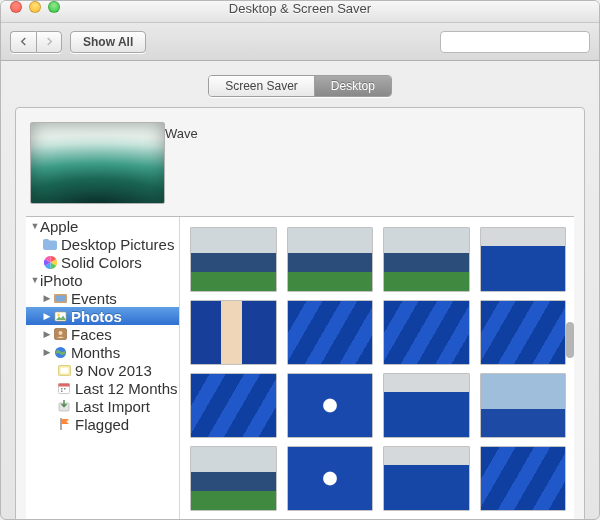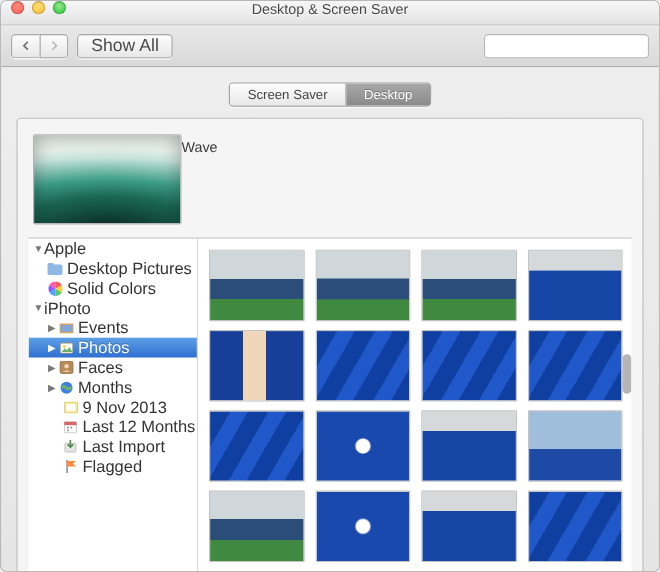--- a/index.html
+++ b/index.html
@@ -10,21 +10,21 @@
   .titlebar { height: 22px; background: linear-gradient(#f7f7f7, #e3e3e3); border-bottom: 1px solid #c7c7c7; display: flex; align-items: flex-start; position: relative; }
   .traffic { display: flex; gap: 7px; padding-left: 9px; }
   .tl { width: 12px; height: 12px; border-radius: 50%; border: 0.5px solid rgba(0,0,0,0.2); }
   .tl.red { background: radial-gradient(circle at 50% 35%, #ff8b80, #ff5f53); }
   .tl.yel { background: radial-gradient(circle at 50% 35%, #ffe07a, #ffbd2e); }
   .tl.grn { background: radial-gradient(circle at 50% 35%, #98e788, #28c840); }
   .title { position: absolute; left: 0; right: 0; text-align: center; font-size: 13px; color: #4a4a4a; text-shadow: 0 1px 0 #fff; pointer-events: none; }
 
   
   .toolbar { height: 38px; background: linear-gradient(#e9e9e9, #d9d9d9); border-bottom: 1px solid #b0b0b0; display: flex; align-items: center; padding: 0 9px; gap: 8px; }
-  .btn { height: 22px; background: linear-gradient(#fdfdfd, #e7e7e7); border: 1px solid #a8a8a8; border-radius: 4px; display: flex; align-items: center; justify-content: center; font-size: 16px; color: #4a4a4a; box-shadow: 0 1px 0 #fff; }
+  .btn { height: 22px; background: linear-gradient(#fdfdfd, #e7e7e7); border: 1px solid #a8a8a8; border-radius: 4px; display: flex; align-items: center; justify-content: center; font-size: 12px; color: #4a4a4a; box-shadow: 0 1px 0 #fff; font-weight: bold; }
   .nav-group { display: flex; }
   .nav-group .btn { width: 26px; border-radius: 0; }
   .nav-group .btn:first-child { border-radius: 4px 0 0 4px; border-right: none; }
   .nav-group .btn:last-child { border-radius: 0 4px 4px 0; }
   .btn.showall { padding: 0 12px; }
   .spacer { flex: 1; }
   .search { width: 150px; height: 22px; background: #fff; border: 1px solid #b8b8b8; border-radius: 4px; display: flex; align-items: center; padding: 0 6px; gap: 5px; }
   .search svg { opacity: .55; }
   .search input { border: none; outline: none; font-size: 12px; flex: 1; background: transparent; }
 
@@ -42,21 +42,21 @@
   .preview-thumb { width: 135px; height: 82px; border: 1px solid #b3b3b3; border-radius: 2px; background: radial-gradient(ellipse 160% 85% at 50% 100%, #0e3a35 0%, #1a6553 35%, #3d9d87 58%, #8fc7ba 76%, #c8e4dc 88%, #e8f1ec 100%); box-shadow: inset 0 0 18px rgba(0,0,0,.35); }
   .preview-name { font-size: 13px; color: #3a3a3a; align-self: flex-start; padding-top: 4px; }
 
   .lower { display: flex; border-top: 1px solid #bcbcbc; min-height: 240px; }
 
   
   .sidebar { width: 154px; background: #fff; overflow: hidden; border-right: 1px solid #d7d7d7; }
   .tree { font-size: 11px; color: #333; }
   .row { display: flex; align-items: center; height: 18px; padding-left: 4px; white-space: nowrap; }
   .row.sel { background: linear-gradient(#5e9fe6,#2f6fd1); color: #fff; }
-  .row.sel .lbl { color: #fff; text-shadow: 0 -1px 0 rgba(0,0,0,.25); }
+  .row.sel .lbl { color: #fff; text-shadow: 0 -1px 0 rgba(0,0,0,.25); font-weight: bold; }
   .disclosure { width: 10px; display: inline-flex; justify-content: center; font-size: 9px; color: #7a7a7a; }
   .row.sel .disclosure { color: #fff; }
   .ind1 { padding-left: 16px; }
   .ind2 { padding-left: 30px; }
   .ic { width: 16px; height: 14px; display: inline-flex; align-items: center; justify-content: center; margin-right: 3px; }
   .lbl { font-size: 15px; }
 
   
   .grid-wrap { flex: 1; background: #fff; position: relative; overflow: hidden; }
   .grid { padding: 10px 8px 10px 10px; display: grid; grid-template-columns: repeat(4, 1fr); gap: 8px 10px; }

